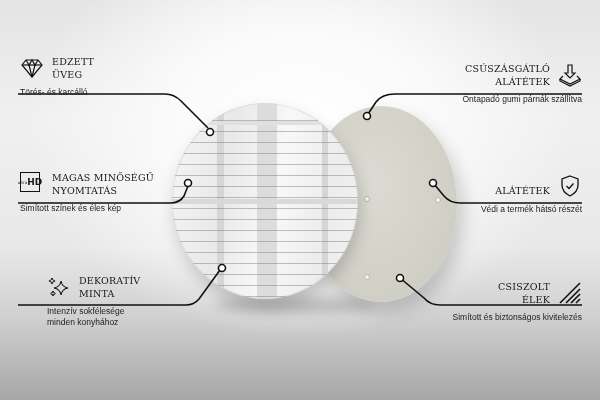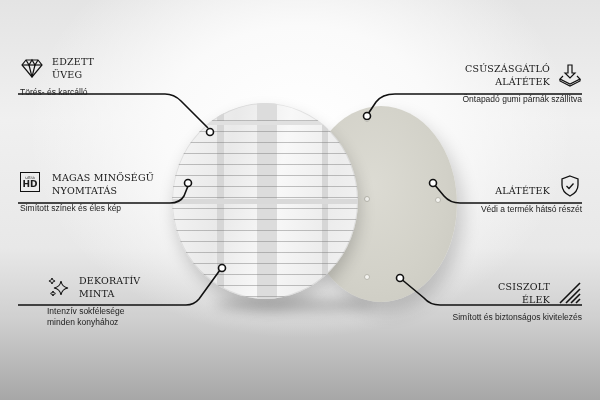--- a/index.html
+++ b/index.html
@@ -57,21 +57,21 @@
       font-family: Liberation Sans, sans-serif;
       font-size: 8.5px; line-height: 11px; color: #222; margin-top: 6px;
       white-space: pre-line;
     }
     .feature.right .head { justify-content: flex-end; }
     .feature.right .title { text-align: right; }
     .feature.right .desc { text-align: right; }
     .icon { width: 24px; height: 24px; display: inline-block; flex: 0 0 auto; }
     .icon svg { width: 24px; height: 24px; }
     .hd-badge {
-      width: 20px; height: 20px; border: 1.2px solid #111; display: flex; flex-direction: column;
+      width: 20px; height: 20px; border: 1.2px solid #111; display: flex; flex-direction: row;
       align-items: center; justify-content: center; font-family: "DejaVu Sans", sans-serif;
     }
     .hd-badge .u { font-size: 4px; line-height: 5px; }
     .hd-badge .h { font-size: 9px; line-height: 9px; font-weight: bold; }
   </style>
 </head>
 <body>
 
 <div class="stage">
 

